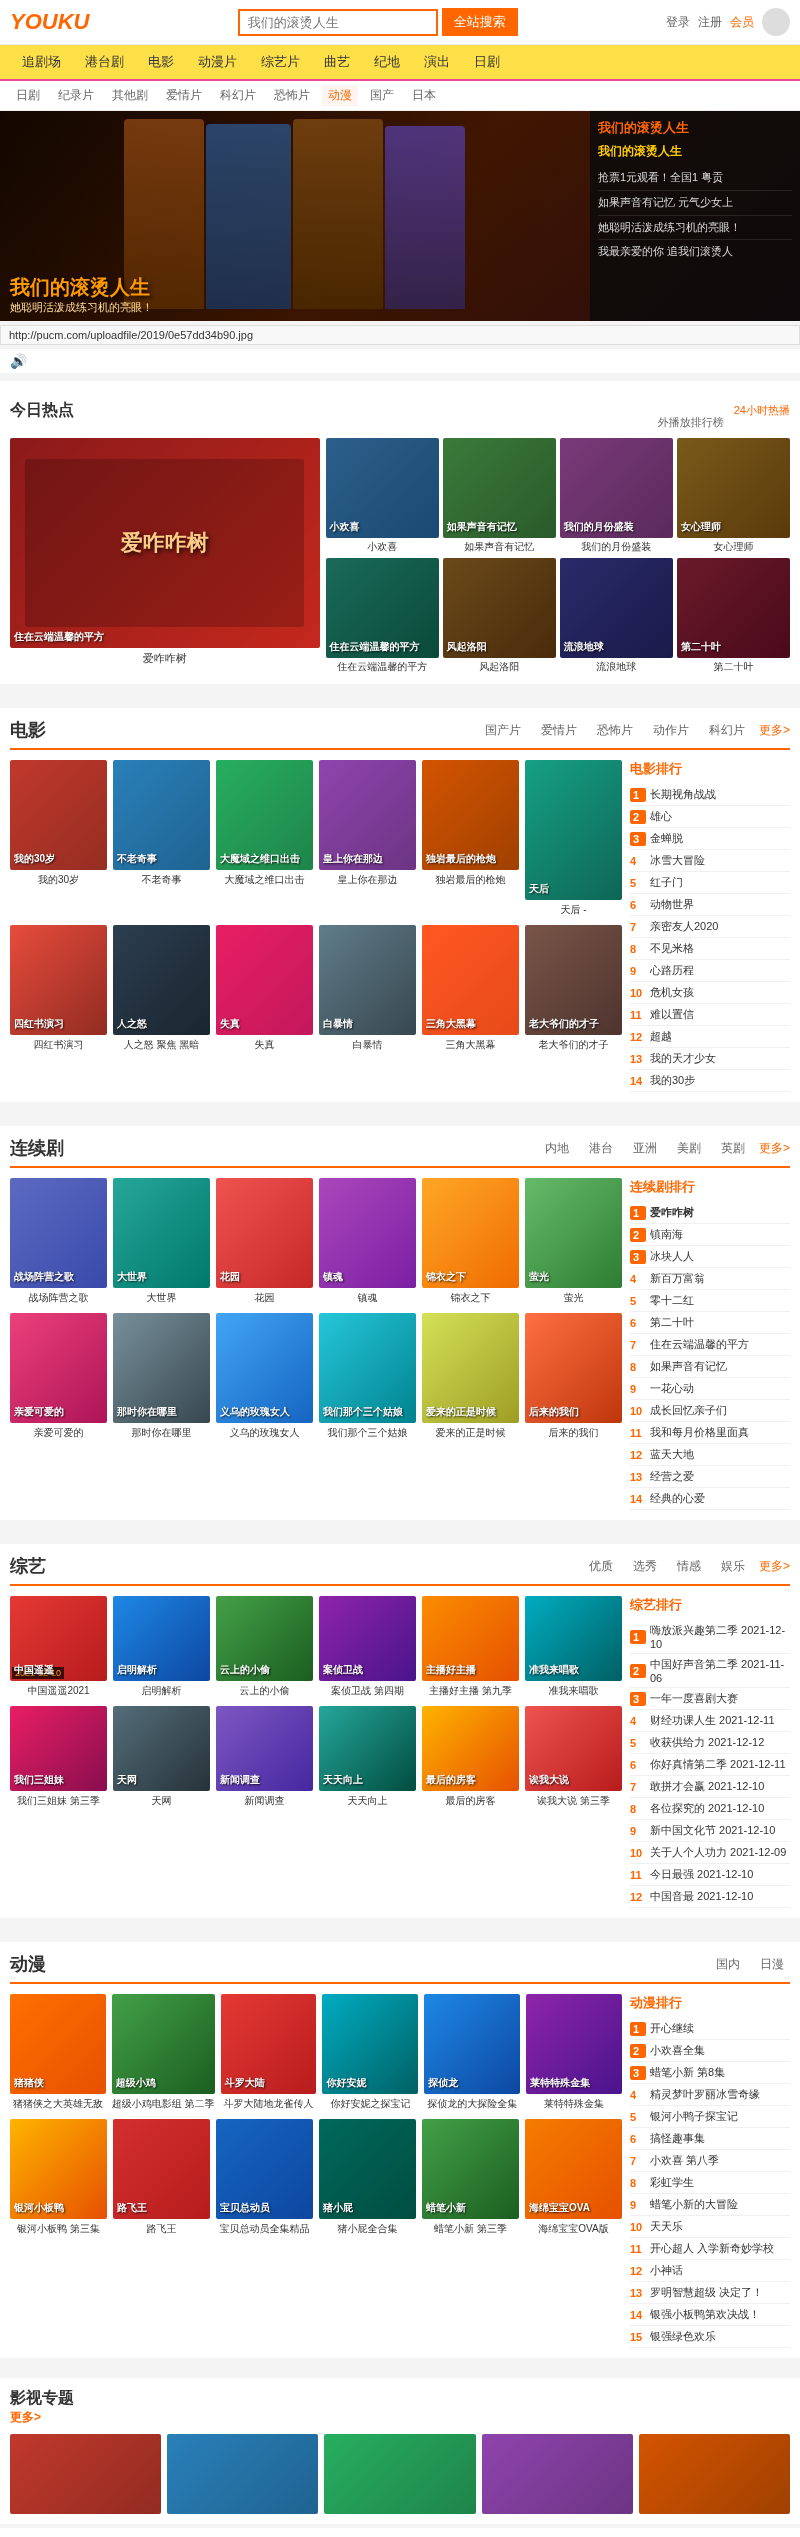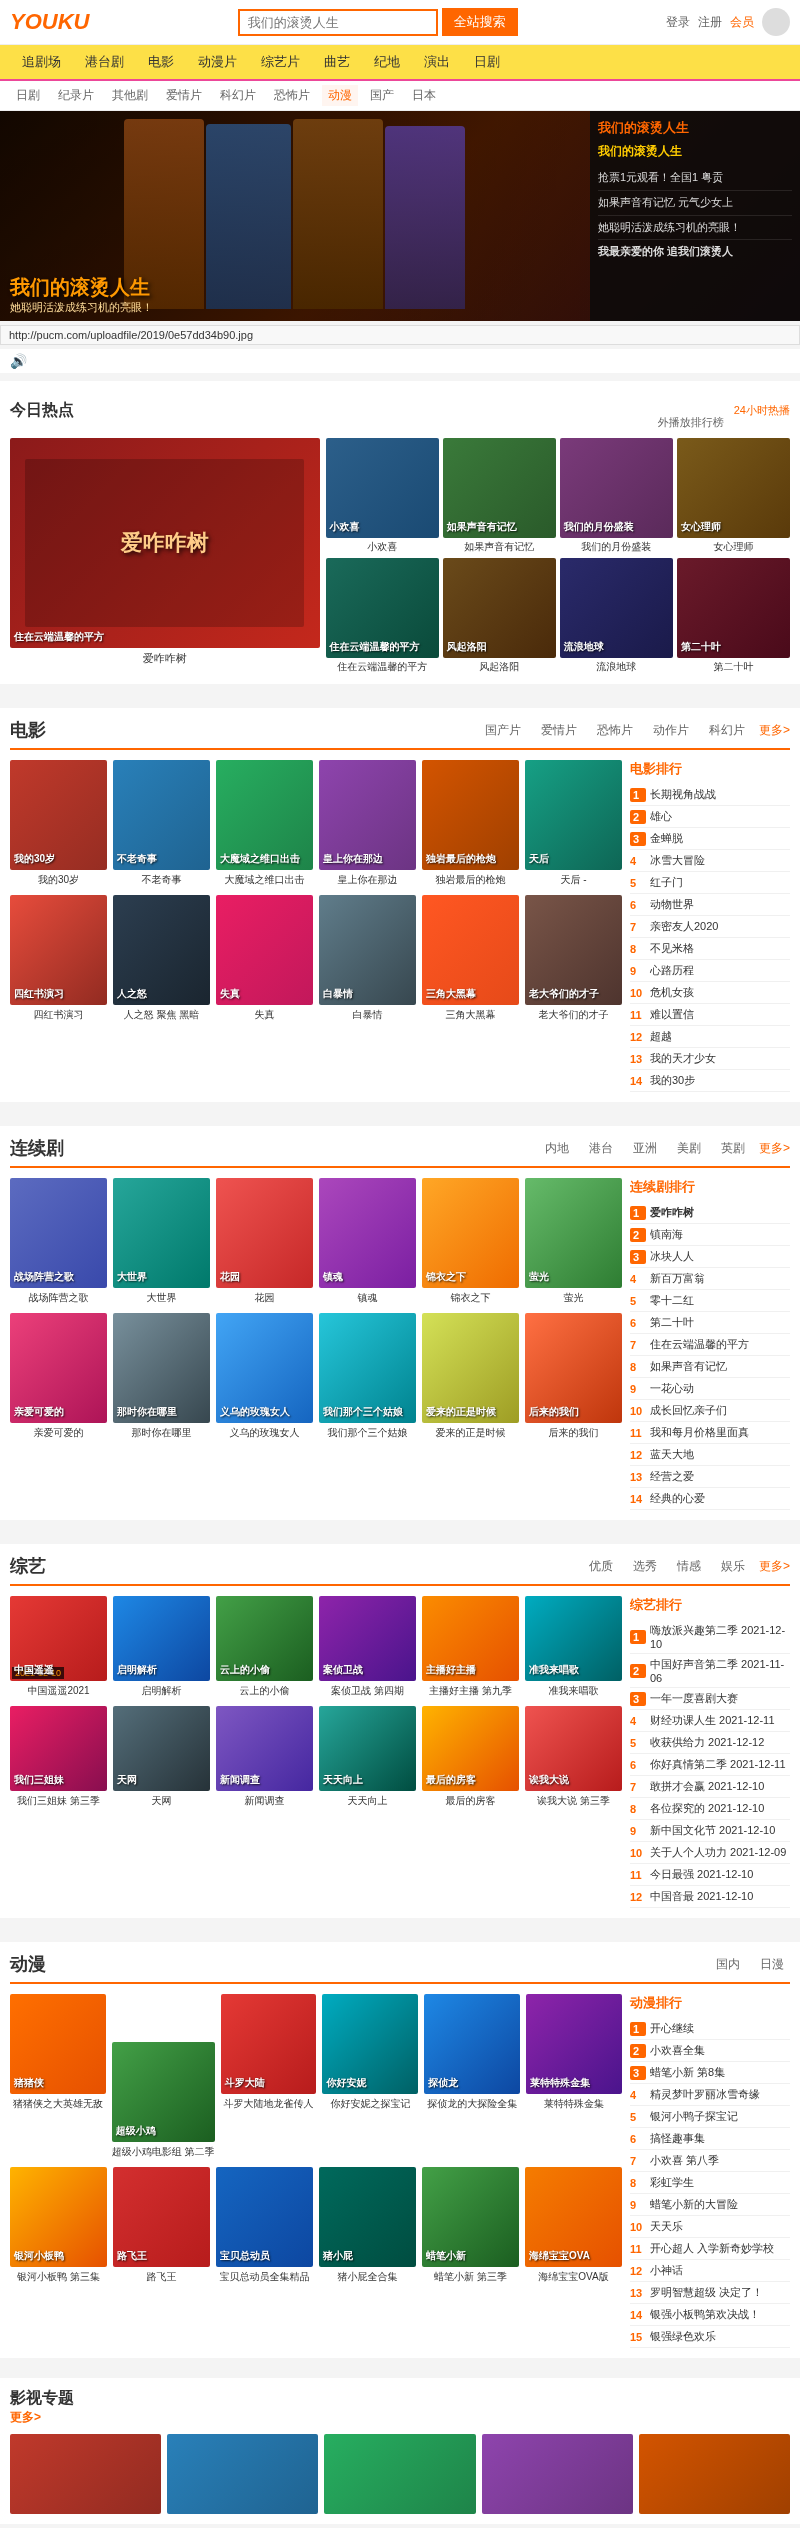--- a/index.html
+++ b/index.html
@@ -119,21 +119,21 @@
     <div style="position:absolute;bottom:6px;left:10px;color:#ffdd99;font-size:11px;">她聪明活泼成练习机的亮眼！</div>
   </div>
 
   <div style="width:210px;background:rgba(10,10,10,0.85);padding:8px;color:#eee;">
     <div style="color:#ff6600;font-weight:bold;font-size:13px;margin-bottom:6px;">我们的滚烫人生</div>
     <div style="color:#ffcc00;font-size:12px;font-weight:bold;margin-bottom:6px;">我们的滚烫人生</div>
     <div style="font-size:11px;color:#ddd;line-height:1.8;">
       <div style="cursor:pointer;padding:2px 0;border-bottom:1px solid rgba(255,255,255,0.1);">抢票1元观看！全国1 粤贡</div>
       <div style="cursor:pointer;padding:2px 0;border-bottom:1px solid rgba(255,255,255,0.1);">如果声音有记忆 元气少女上</div>
       <div style="cursor:pointer;padding:2px 0;border-bottom:1px solid rgba(255,255,255,0.1);">她聪明活泼成练习机的亮眼！</div>
-      <div style="cursor:pointer;padding:2px 0;font-weight:bold;">我最亲爱的你 追我们滚烫人</div>
+      <div style="cursor:pointer;padding:2px 0;">我最亲爱的你 追我们滚烫人</div>
     </div>
   </div>
 </div>
 
 <div class="url-bar">http://pucm.com/uploadfile/2019/0e57dd34b90.jpg</div>
 
 <div style="background:#fff;padding:4px 10px;">
   <span class="volume-icon">🔊</span>
 </div>
 
@@ -260,21 +260,21 @@
             </div>
           <div class="movie-title">皇上你在那边</div>
         </div>
         <div style="flex:1;cursor:pointer;">
           <div style="width:100%;height:110px;background:linear-gradient(135deg,#d35400,#a04000);border-radius:2px;position:relative;">
               <span class="thumb-text">独岩最后的枪炮</span>
             </div>
           <div class="movie-title">独岩最后的枪炮</div>
         </div>
         <div style="flex:1;cursor:pointer;">
-          <div style="width:100%;height:110px;background:linear-gradient(135deg,#16a085,#0e6655);border-radius:2px;position:relative;">
+          <div style="width:100%;height:140px;background:linear-gradient(135deg,#16a085,#0e6655);border-radius:2px;position:relative;">
               <span class="thumb-text">天后</span>
             </div>
           <div class="movie-title">天后 -</div>
         </div>
       </div>
 
       <div style="display:flex;gap:6px;">
         <div style="flex:1;cursor:pointer;">
           <div style="width:100%;height:110px;background:linear-gradient(135deg,#e74c3c,#922b21);border-radius:2px;position:relative;">
               <span class="thumb-text">四红书演习</span>
@@ -695,21 +695,21 @@
   <div class="section-with-sidebar">
     <div class="section-main">
 
       <div style="display:flex;gap:6px;margin-bottom:8px;">
         <div style="flex:1;cursor:pointer;">
           <div style="width:100%;height:100px;background:linear-gradient(135deg,#ff6f00,#e65100);border-radius:2px;position:relative;">
               <span class="thumb-text">猪猪侠</span>
             </div>
           <div class="movie-title">猪猪侠之大英雄无敌</div>
         </div>
-        <div style="flex:1;cursor:pointer;margin-top:48px;">
+        <div style="flex:1;cursor:pointer;">
           <div style="width:100%;height:100px;background:linear-gradient(135deg,#43a047,#1b5e20);border-radius:2px;position:relative;">
               <span class="thumb-text">超级小鸡</span>
             </div>
           <div class="movie-title">超级小鸡电影组 第二季</div>
         </div>
         <div style="flex:1;cursor:pointer;">
           <div style="width:100%;height:100px;background:linear-gradient(135deg,#e53935,#b71c1c);border-radius:2px;position:relative;">
               <span class="thumb-text">斗罗大陆</span>
             </div>
           <div class="movie-title">斗罗大陆地龙雀传人</div>

